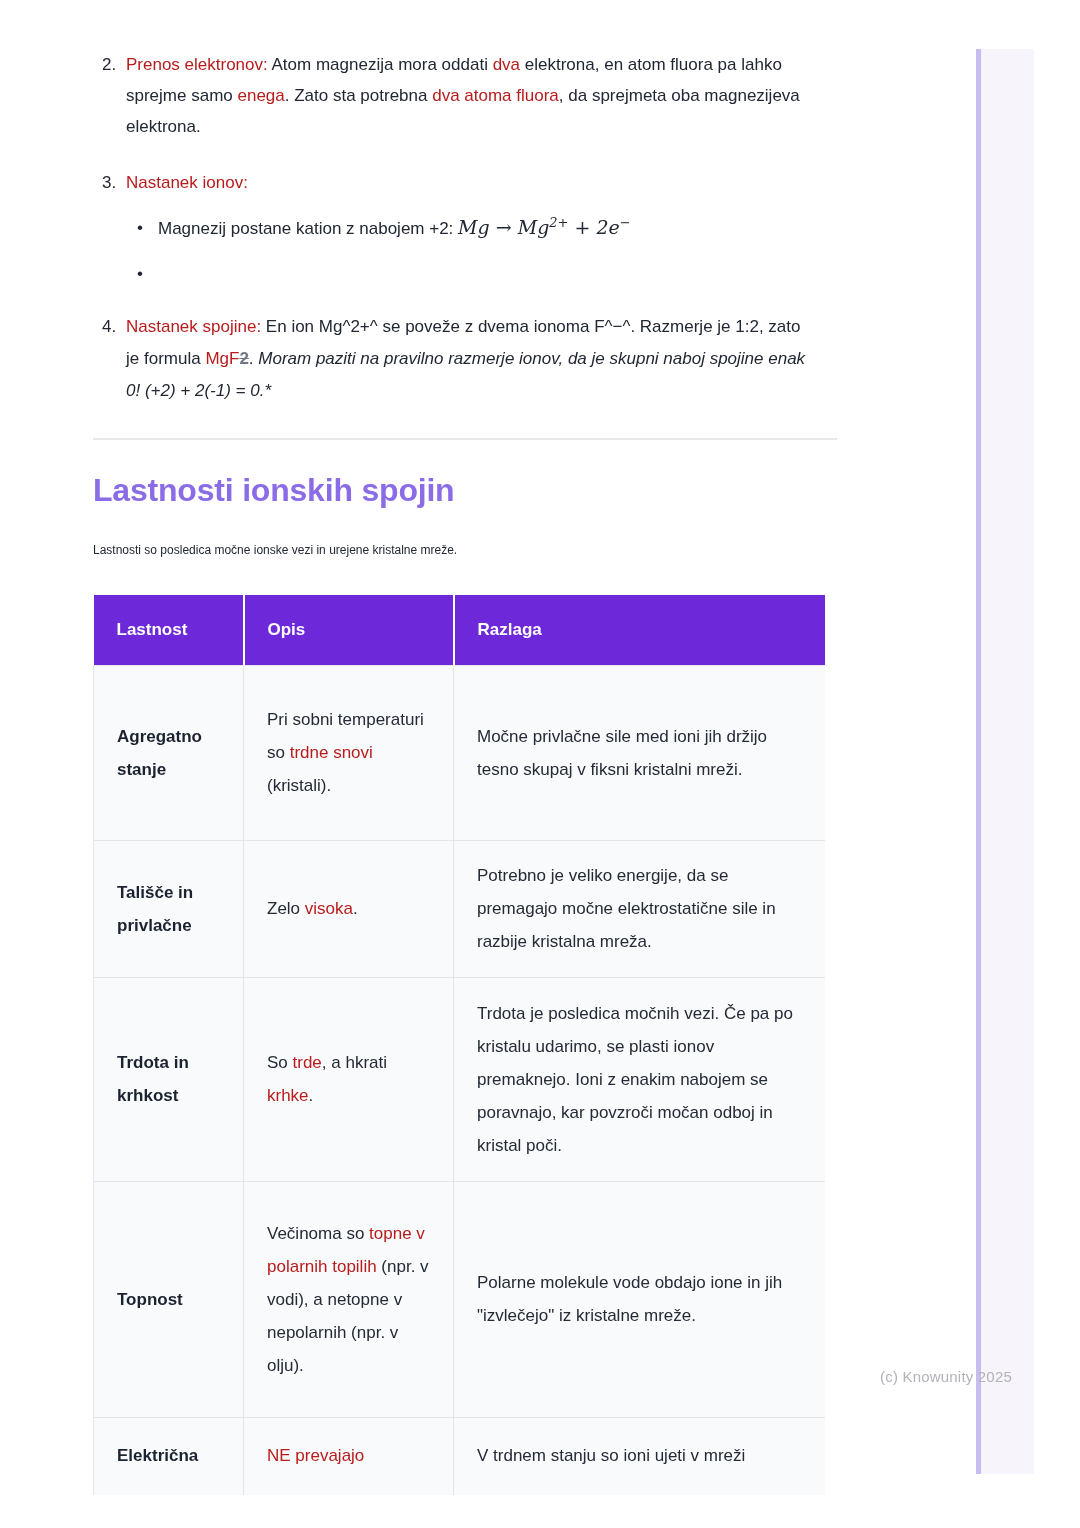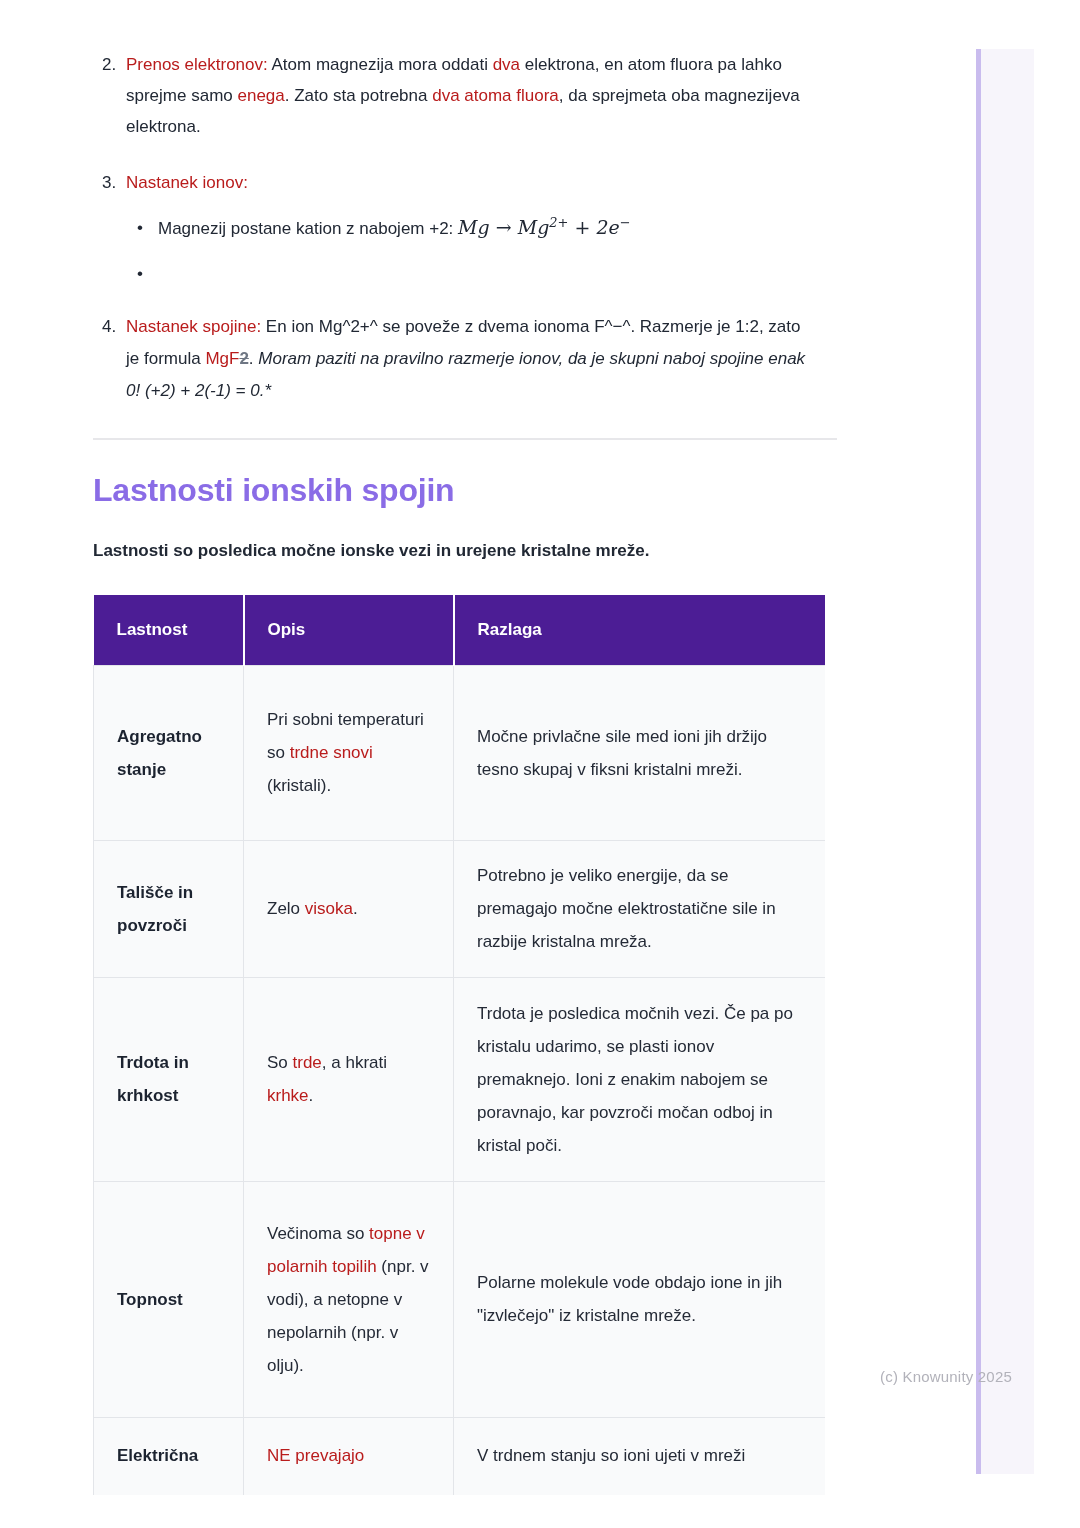--- a/index.html
+++ b/index.html
@@ -28,27 +28,27 @@
 
   .bullets { margin-top:2px; }
   .bullet { display:flex; margin-top:14px; line-height:31px; }
   .bullet .marker { flex:0 0 32px; padding-left:11px; }
   .math { font-family:"DejaVu Serif", serif; font-style:italic; font-size:19px; }
   .math sup { font-size:13px; line-height:0; font-style:italic; }
 
   .divider { border:0; height:2px; background:#e7e7ea; margin-top:31px; width:744px; }
 
   .heading { margin-top:33px; font-size:32px; line-height:34px; font-weight:700; color:#8a6ce6; letter-spacing:-.2px; }
-  .intro { margin-top:28px; font-size:17px; line-height:31px;font-weight:bold; }
+  .intro { margin-top:28px; font-size:12px; line-height:31px; }
 
   .table-clip { margin-top:29px; height:900px; overflow:hidden; }
   table { border-collapse:collapse; table-layout:fixed; width:732px; font-size:17px; }
   col.c1 { width:150px; } col.c2 { width:210px; } col.c3 { width:372px; }
   th {
-    background:#4c1d95; color:#ffffff; font-weight:600; text-align:left;
+    background:#6d28d9; color:#ffffff; font-weight:600; text-align:left;
     padding:0 23px; height:70px; vertical-align:middle; font-size:17px;
   }
   th.sep { border-left:2px solid #ffffff;margin-left:43px; }
   td {
     background:#f9fafb; border:1px solid #e3e5e9; padding:18px 23px;
     vertical-align:middle; line-height:33px; color:#242a36;
   }
   td.prop { font-weight:700; color:#1c2330; }
   tr.r1 { height:175px; } tr.r2 { height:137px; } tr.r3 { height:204px; }
   tr.r4 { height:236px; } tr.r5 { height:200px; }
@@ -107,21 +107,21 @@
           <th>Lastnost</th>
           <th class="sep">Opis</th>
           <th class="sep">Razlaga</th>
         </tr>
         <tr class="r1">
           <td class="prop">Agregatno stanje</td>
           <td><span>Pri sobni temperaturi so </span><b>trdne snovi</b><span> (kristali).</span></td>
           <td>Močne privlačne sile med ioni jih držijo tesno skupaj v fiksni kristalni mreži.</td>
         </tr>
         <tr class="r2">
-          <td class="prop">Tališče in povzroči</td>
+          <td class="prop">Tališče in privlačne</td>
           <td><span>Zelo </span><b>visoka</b><span>.</span></td>
           <td>Potrebno je veliko energije, da se premagajo močne elektrostatične sile in razbije kristalna mreža.</td>
         </tr>
         <tr class="r3">
           <td class="prop">Trdota in krhkost</td>
           <td><span>So </span><b>trde</b><span>, a hkrati </span><b>krhke</b><span>.</span></td>
           <td>Trdota je posledica močnih vezi. Če pa po kristalu udarimo, se plasti ionov premaknejo. Ioni z enakim nabojem se poravnajo, kar povzroči močan odboj in kristal poči.</td>
         </tr>
         <tr class="r4">
           <td class="prop">Topnost</td>

